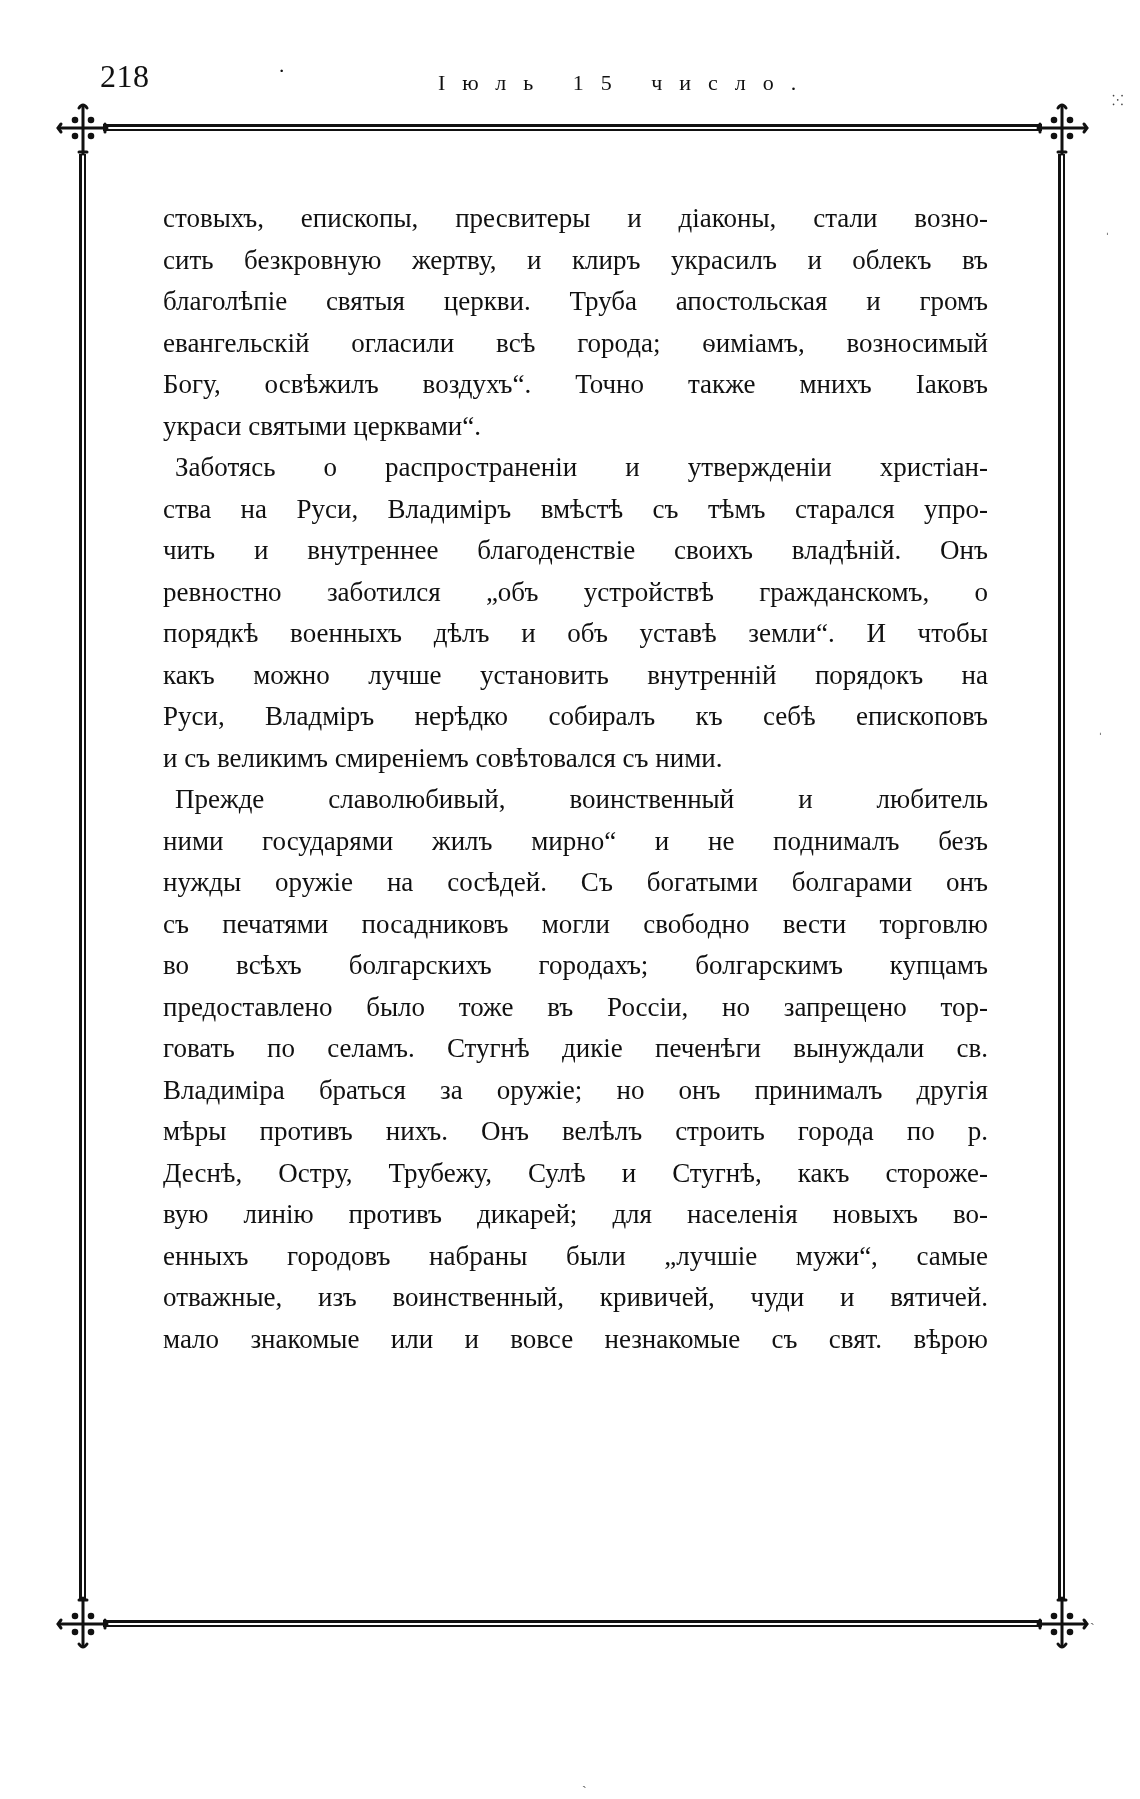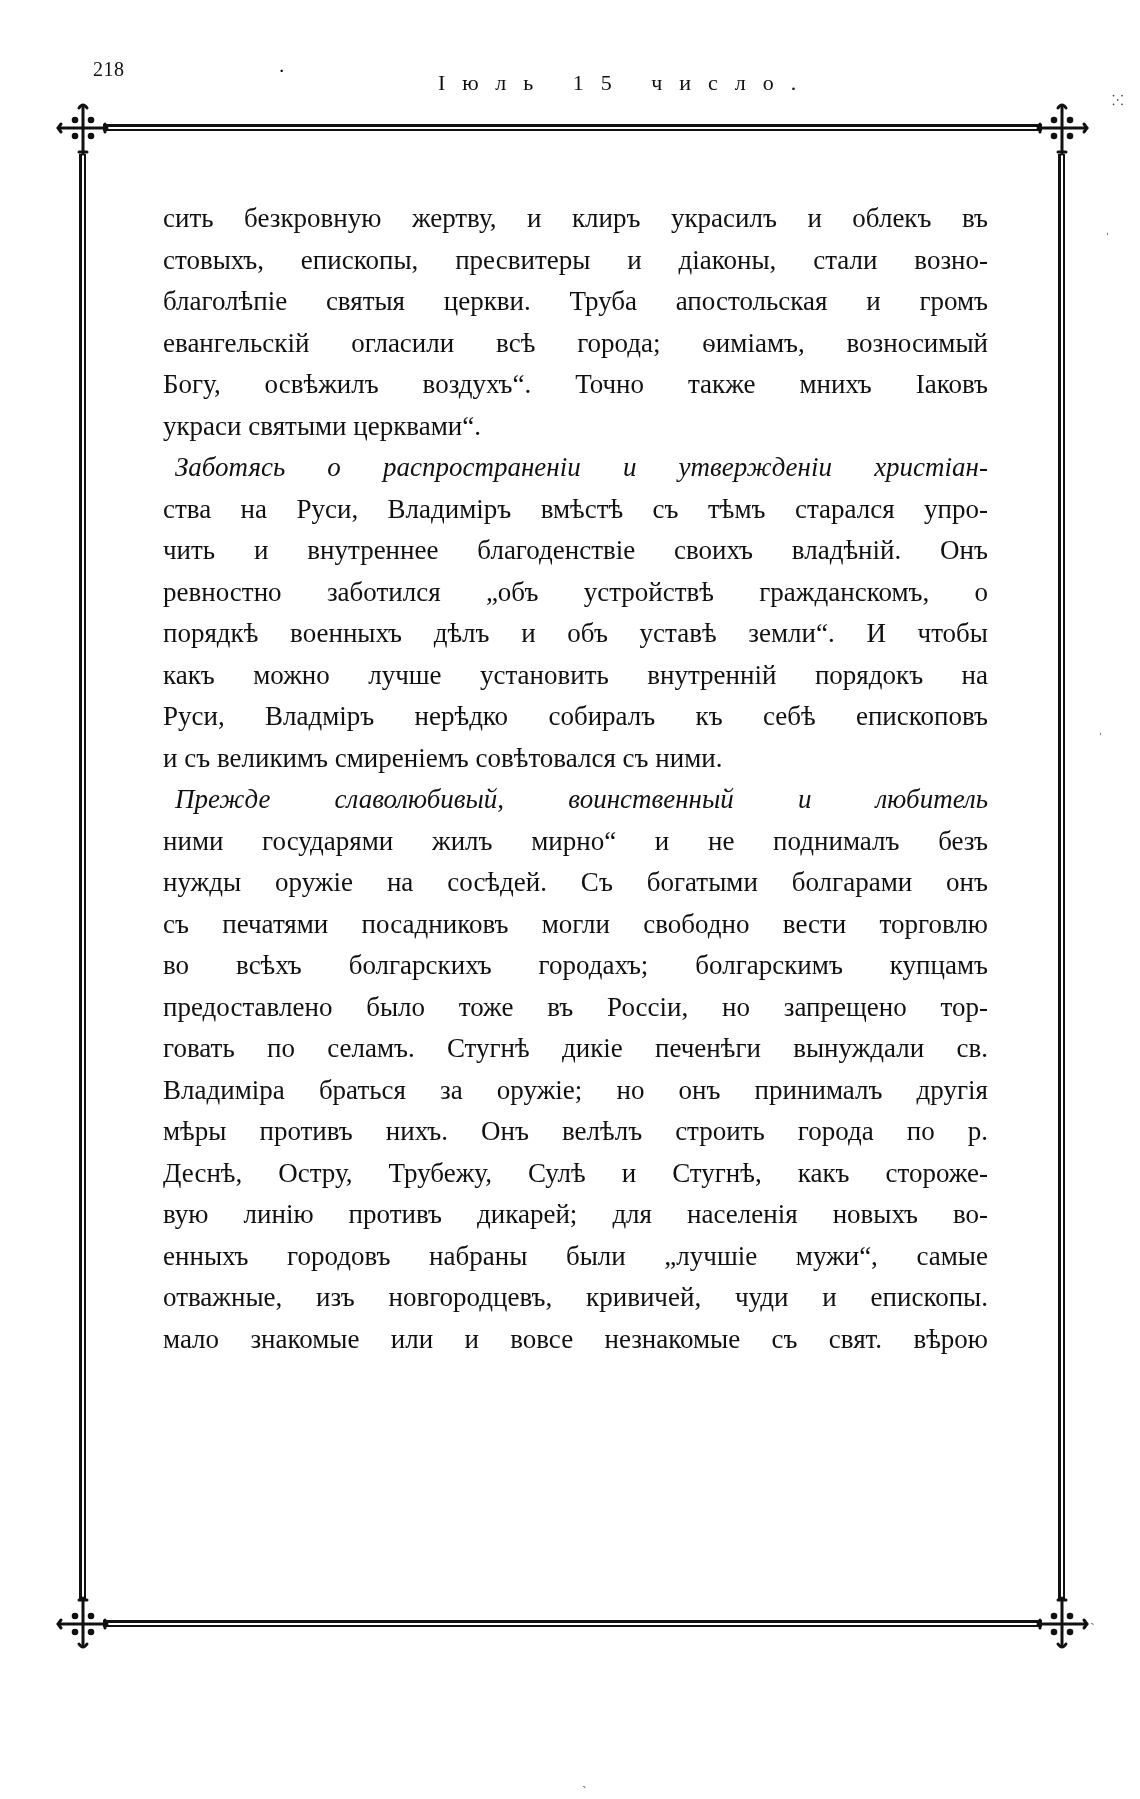--- a/index.html
+++ b/index.html
@@ -1,20 +1,20 @@
 <!DOCTYPE html>
 <html><head>
 <meta charset="utf-8">
 <style>
   html, body { margin: 0; padding: 0; background: #ffffff; }
   body { width: 1140px; height: 1799px; position: relative; overflow: hidden;
          font-family: "Liberation Serif", "DejaVu Serif", serif; color: #111; }
 
   .running-head { position: absolute; top: 58px; left: 88px; width: 900px; height: 40px; }
-  .page-number { position: absolute; left: 5px; top: 0; font-size: 20px; letter-spacing: 0.5px; }
+  .page-number { position: absolute; left: 12px; top: 0; font-size: 32px; letter-spacing: 0.5px; }
   .header-dot { position: absolute; left: 190px; top: 0; font-size: 22px; }
   .running-title { position: absolute; left: 350px; top: 0; font-size: 22px; letter-spacing: 17px; margin-top: 12px; }
   .stray-mark-top { position: absolute; left: 1112px; top: 90px; font-size: 14px; color: #444; }
 
   
   .frame { position: absolute; left: 55px; top: 104px; width: 1035px; height: 1545px; }
   .rule-h { position: absolute; height: 8px; left: 48px; right: 48px; }
   .rule-h::before { content: ""; position: absolute; left: 0; right: 0; top: 0; height: 3px; background: #111; }
   .rule-h::after { content: ""; position: absolute; left: 0; right: 0; top: 5px; height: 2px; background: #111; }
   .rule-top { top: 20px; }
@@ -30,21 +30,21 @@
   .corner-tl { left: 0; top: -4px; }
   .corner-tr { left: 979px; top: -4px; }
   .corner-bl { left: 0; top: 1492px; }
   .corner-br { left: 979px; top: 1492px; }
 
   
   .text-block { position: absolute; left: 163px; top: 198px; width: 825px; }
   .line { display: block; height: 41.5px; line-height: 41.5px; font-size: 27px;
           white-space: nowrap; text-align: justify; text-align-last: justify; }
   .line.last { text-align-last: left; }
-  .line.indent { padding-left: 12px; font-style: italic; }
+  .line.indent { padding-left: 12px; }
 
   .stray-mark { position: absolute; font-size: 14px; color: #555; }
 </style>
 </head>
 <body>
 
 <div class="running-head">
   <span class="page-number">218</span>
   <span class="header-dot">·</span>
   <span class="running-title">Іюль 15 число.</span>
@@ -118,22 +118,22 @@
           <circle cx="36" cy="36" r="1.8" fill="#111"></circle>
       <path d="M24 4 L32 4"></path>
           <path d="M6 24 L6 32"></path>
         </g>
       </svg>
   </div>
 </div>
 
 <div class="text-block">
   <div>
+    <span class="line">стовыхъ, епископы, пресвитеры и діаконы, стали возно-</span>
     <span class="line">сить безкровную жертву, и клиръ украсилъ и облекъ въ</span>
-    <span class="line">стовыхъ, епископы, пресвитеры и діаконы, стали возно-</span>
     <span class="line">благолѣпіе святыя церкви. Труба апостольская и громъ</span>
     <span class="line">евангельскій огласили всѣ города; ѳиміамъ, возносимый</span>
     <span class="line">Богу, освѣжилъ воздухъ“. Точно также мнихъ Іаковъ</span>
     <span class="line last">украси святыми церквами“.</span>
   </div>
   <div>
     <span class="line indent">Заботясь о распространеніи и утвержденіи христіан-</span>
     <span class="line">ства на Руси, Владиміръ вмѣстѣ съ тѣмъ старался упро-</span>
     <span class="line">чить и внутреннее благоденствіе своихъ владѣній. Онъ</span>
     <span class="line">ревностно заботился „объ устройствѣ гражданскомъ, о</span>
@@ -148,21 +148,21 @@
     <span class="line">нужды оружіе на сосѣдей. Съ богатыми болгарами онъ</span>
     <span class="line">съ печатями посадниковъ могли свободно вести торговлю</span>
     <span class="line">во всѣхъ болгарскихъ городахъ; болгарскимъ купцамъ</span>
     <span class="line">предоставлено было тоже въ Россіи, но запрещено тор-</span>
     <span class="line">говать по селамъ. Стугнѣ дикіе печенѣги вынуждали св.</span>
     <span class="line">Владиміра браться за оружіе; но онъ принималъ другія</span>
     <span class="line">мѣры противъ нихъ. Онъ велѣлъ строить города по р.</span>
     <span class="line">Деснѣ, Остру, Трубежу, Сулѣ и Стугнѣ, какъ стороже-</span>
     <span class="line">вую линію противъ дикарей; для населенія новыхъ во-</span>
     <span class="line">енныхъ городовъ набраны были „лучшіе мужи“, самые</span>
-    <span class="line">отважные, изъ новгородцевъ, кривичей, чуди и епископы.</span>
+    <span class="line">отважные, изъ воинственный, кривичей, чуди и вятичей.</span>
     <span class="line">мало знакомые или и вовсе незнакомые съ свят. вѣрою</span>
   </div>
 </div>
 
 <span class="stray-mark" style="left:1105px; top:220px;">ˌ</span>
 <span class="stray-mark" style="left:1098px; top:720px;">ˌ</span>
 <span class="stray-mark" style="left:1090px; top:1610px;">ˏ</span>
 <span class="stray-mark" style="left:582px; top:1784px;">ˋ</span>
 
 </body></html>

